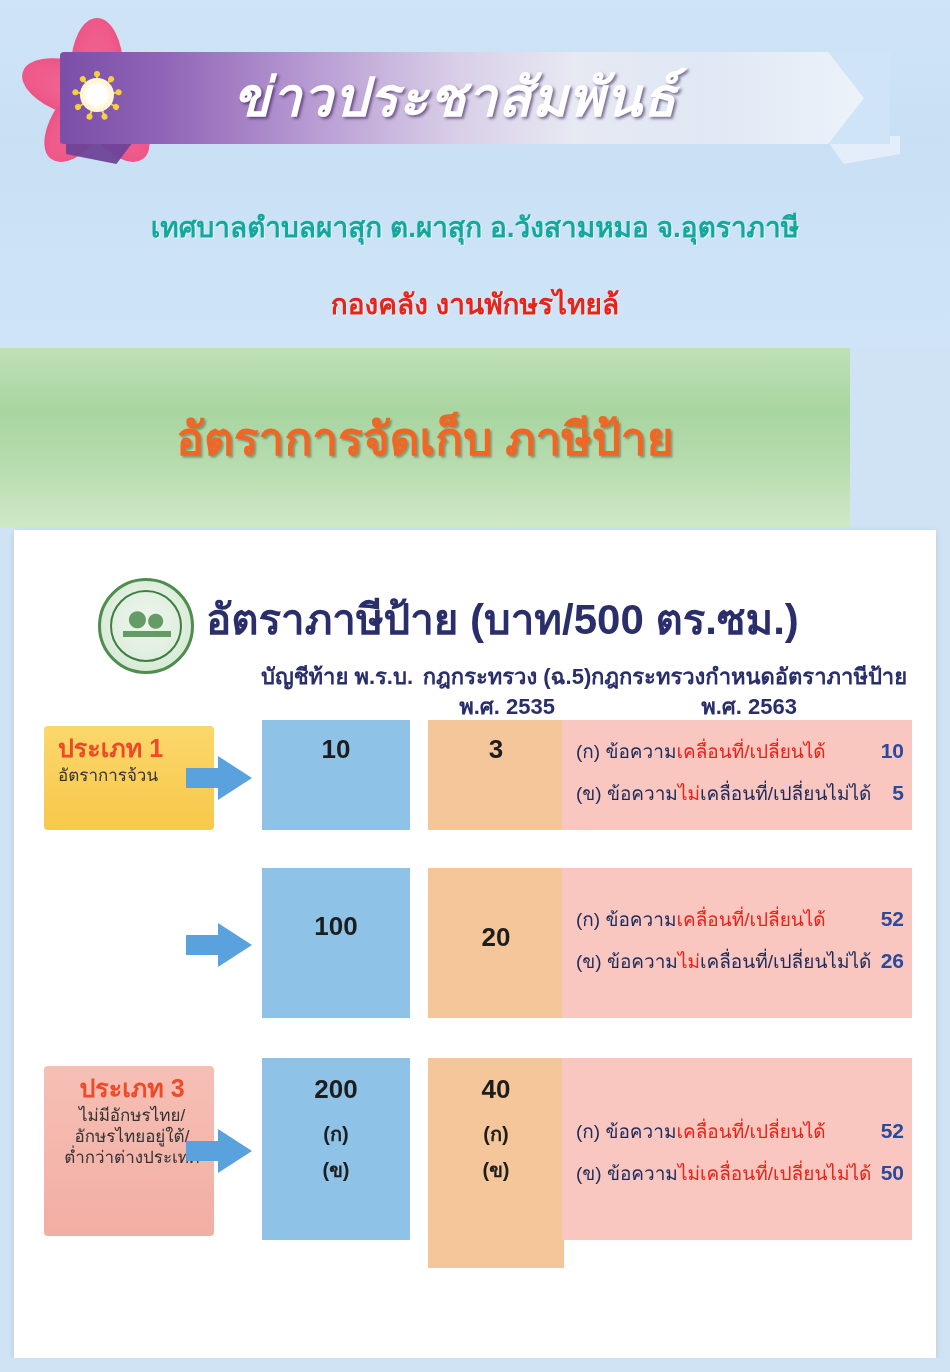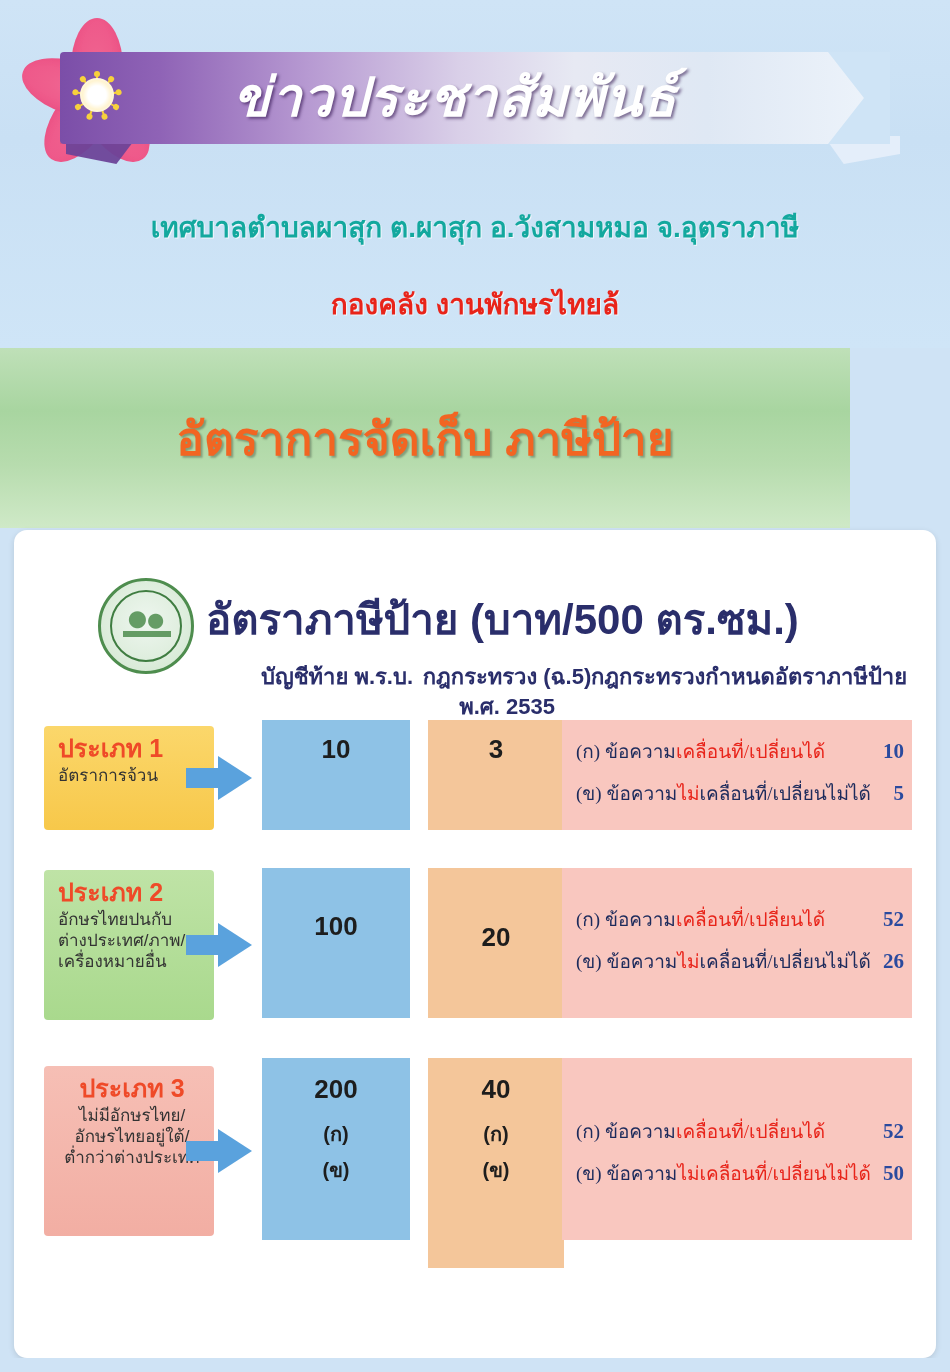--- a/index.html
+++ b/index.html
@@ -192,21 +192,20 @@
 
   
   .info-card {
     position: absolute;
     top: 530px;
     left: 14px;
     width: 922px;
     height: 828px;
     background: #ffffff;
     box-shadow: 0 2px 6px rgba(0,0,0,.12);
-    border-radius: 13px;
   }
 
   .seal {
     position: absolute;
     left: 84px;
     top: 48px;
     width: 96px;
     height: 96px;
     border-radius: 50%;
     background: radial-gradient(circle at 50% 45%, #eef6ef 0%, #dfeede 55%, #cfe5cd 100%);
@@ -365,21 +364,20 @@
   .pink-2 { top: 338px; height: 150px; padding-top: 36px; }
   .pink-3 { top: 528px; height: 182px; padding-top: 58px; }
 
   .pink-row {
     display: flex;
     align-items: baseline;
     font-size: 19px;
     color: #1d2b5c;
     margin-bottom: 12px;
     white-space: nowrap;
-    font-family: Liberation Serif, serif;
   }
   .pink-row .txt { flex: 1; }
   .pink-row .val {
     width: 42px;
     text-align: right;
     font-weight: bold;
     color: #2a4a9e;
     font-size: 21px;
   }
   .hl { color: #e8241a; }
@@ -458,20 +456,21 @@
 
   <div class="info-title">อัตราภาษีป้าย (บาท/500 ตร.ซม.)</div>
 
   <div class="col-head c1">บัญชีท้าย พ.ร.บ.</div>
   <div class="col-head c2">
     <div>กฎกระทรวง (ฉ.5)</div>
     <div>พ.ศ. 2535</div>
   </div>
   <div class="col-head c3">
     <div>กฎกระทรวงกำหนดอัตราภาษีป้าย</div>
+    <div>พ.ศ. 2563</div>
   </div>
 
   <div class="cat cat-1">
     <div class="cat-body">
       <div class="cat-name">ประเภท 1</div>
       <div class="cat-desc">อัตราการจ้วน</div>
     </div>
     <div class="cat-arrow">
       <div class="shaft"></div>
         <div class="head"></div>
@@ -484,26 +483,20 @@
       <span class="txt"><span>(ก) ข้อความ</span><span class="hl">เคลื่อนที่/เปลี่ยนได้</span></span>
       <span class="val">10</span>
     </div>
     <div class="pink-row">
       <span class="txt"><span>(ข) ข้อความ</span><span class="hl">ไม่</span><span>เคลื่อนที่/เปลี่ยนไม่ได้</span></span>
       <span class="val">5</span>
     </div>
   </div>
 
   <div class="cat cat-2">
-    <div class="cat-body">
-      <div class="cat-name">ประเภท 2</div>
-      <div class="cat-desc" style="white-space:pre-line">อักษรไทยปนกับ
-ต่างประเทศ/ภาพ/
-เครื่องหมายอื่น</div>
-    </div>
     <div class="cat-arrow">
       <div class="shaft"></div>
         <div class="head"></div>
     </div>
   </div>
   <div class="cell cell-blue b2">100</div>
   <div class="cell cell-orange o2">20</div>
   <div class="pink pink-2">
     <div class="pink-row">
       <span class="txt"><span>(ก) ข้อความ</span><span class="hl">เคลื่อนที่/เปลี่ยนได้</span></span>

